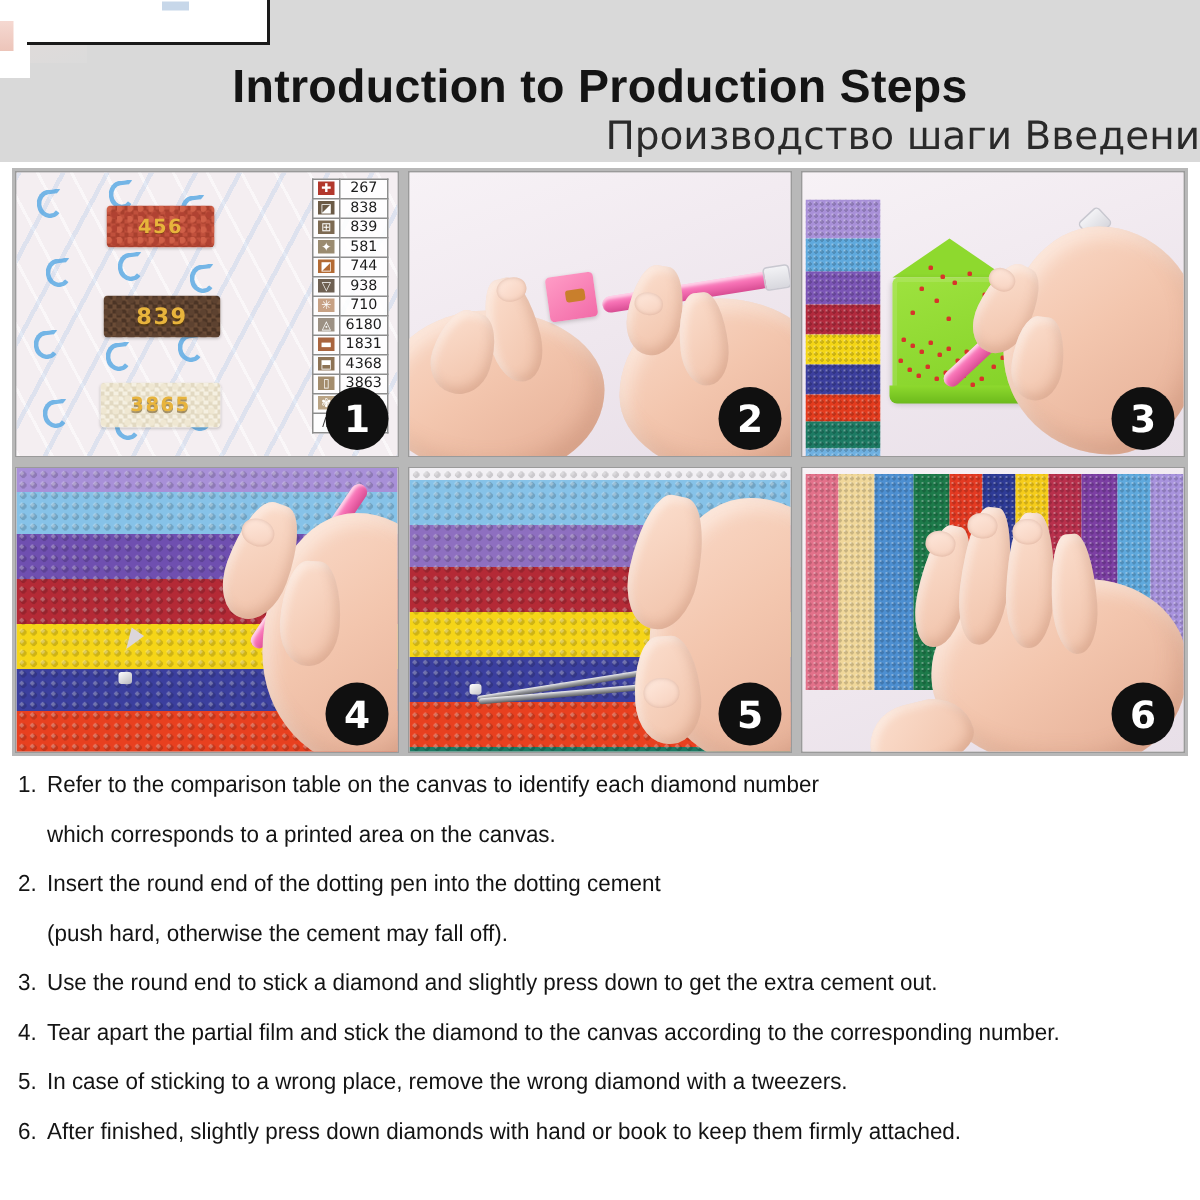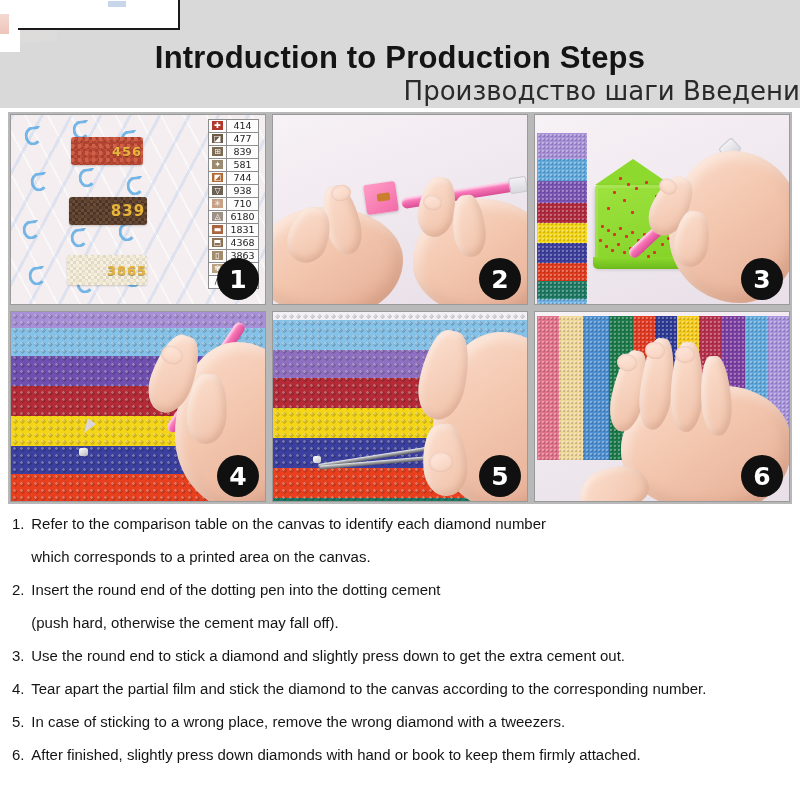--- a/index.html
+++ b/index.html
@@ -105,21 +105,21 @@
     transform:rotate(12deg);
   }
   .bag{
     position:absolute;border-radius:3px;
     box-shadow:0 1px 2px rgba(0,0,0,.18);
     display:flex;align-items:center;justify-content:center;
   }
   .bag .num{
     font-family:"DejaVu Sans","Liberation Sans",sans-serif;
     font-weight:bold;font-size:15px;color:#e8b43c;
-    text-shadow:0 1px 0 rgba(90,60,0,.5);letter-spacing:1px;padding-left:40px;
+    text-shadow:0 1px 0 rgba(90,60,0,.5);letter-spacing:1px;
   }
   .bag1{left:60px;top:22px;width:72px;height:28px;
      background:
        radial-gradient(circle at 20% 30%,#d06048 2px,transparent 2.5px),
        radial-gradient(circle at 60% 70%,#b04232 2px,transparent 2.5px),
        repeating-conic-gradient(from 0deg,#c0503c 0% 25%,#a8402e 25% 50%);
      background-size:7px 7px,9px 9px,6px 6px;}
   .bag2{left:58px;top:82px;width:78px;height:28px;
      background:
        radial-gradient(circle at 30% 40%,#5d4230 2px,transparent 2.5px),
@@ -280,25 +280,25 @@
         <span class="num">839</span>
       </div>
       <div class="bag bag3">
         <span class="num">3865</span>
       </div>
 
       <table class="chart">
         <tbody>
             <tr>
           <td class="sym"><i style="background:#b2372c">✚</i></td>
-          <td class="code">414</td>
+          <td class="code">267</td>
         </tr>
         <tr>
           <td class="sym"><i style="background:#6b5a46">◪</i></td>
-          <td class="code">477</td>
+          <td class="code">838</td>
         </tr>
         <tr>
           <td class="sym"><i style="background:#7d6a52">⊞</i></td>
           <td class="code">839</td>
         </tr>
         <tr>
           <td class="sym"><i style="background:#9a8b70">✦</i></td>
           <td class="code">581</td>
         </tr>
         <tr>

